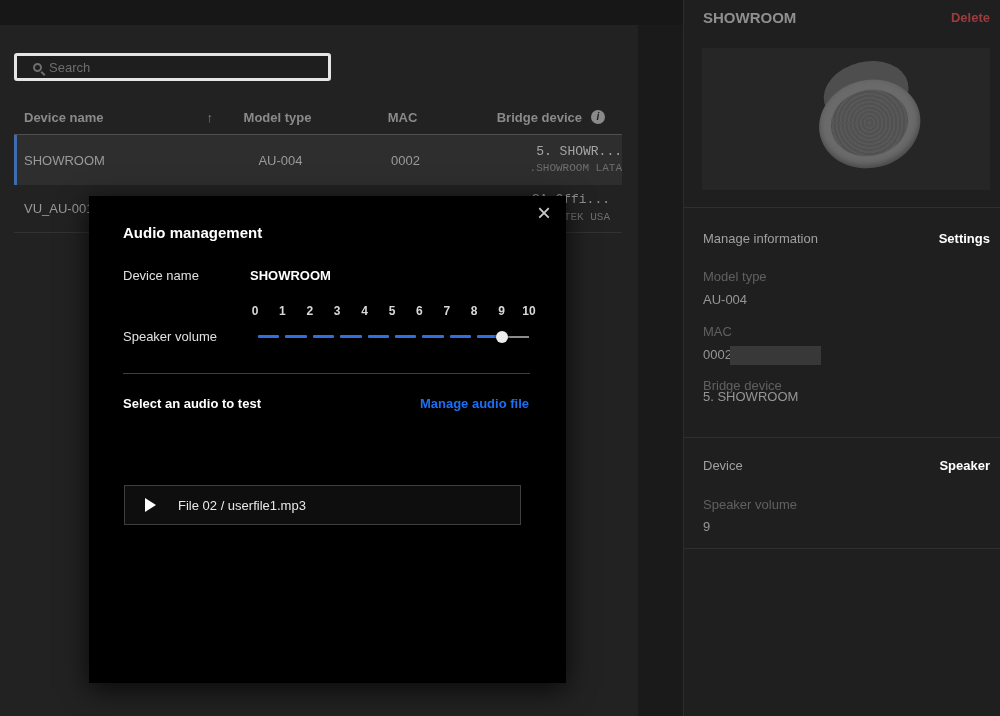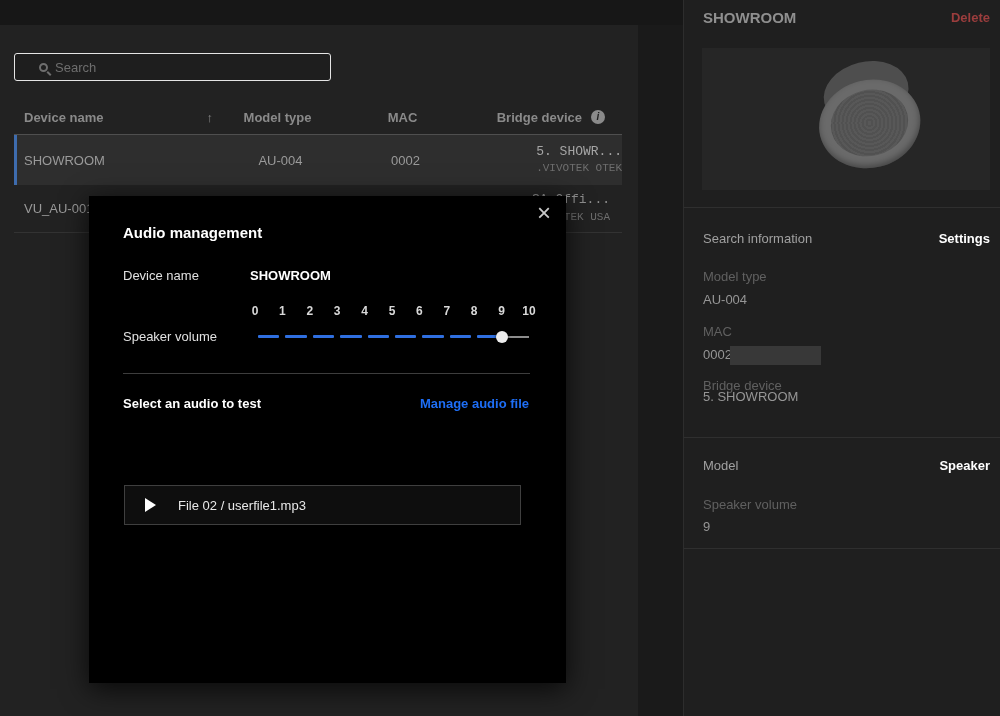--- a/index.html
+++ b/index.html
@@ -17,22 +17,22 @@
   .topbar {
     position: absolute; left: 0; top: 0; width: 683px; height: 25px;
     background: #171717;
   }
   .main-panel {
     position: absolute; left: 0; top: 25px; width: 638px; height: 691px;
     background: #222222;
   }
   .search-box {
     position: absolute; left: 14px; top: 28px; width: 317px; height: 28px;
-    background: #1e1e1e; border: 1px solid #e5e5e5; border-radius: 3px;
-    display: flex; align-items: center; padding: 0 24px;
+    background: #1e1e1e; border: 3px solid #e5e5e5; border-radius: 3px;
+    display: flex; align-items: center; padding: 0 16px;
   }
   .search-icon {
     width: 9px; height: 9px; border: 2px solid #6e6e6e; border-radius: 50%;
     position: relative; flex: 0 0 auto; margin-right: 7px;
   }
   .search-icon::after {
     content: ""; position: absolute; width: 2px; height: 5px; background: #6e6e6e;
     left: 7px; top: 6px; transform: rotate(-45deg);
   }
   .search-input {
@@ -194,21 +194,21 @@
     </div>
 
     <div class="t-row data-row selected">
       <div class="cell-device">
         <span>SHOWROOM</span>
       </div>
       <div class="cell-model">AU-004</div>
       <div class="cell-mac">0002</div>
       <div class="cell-bridge bridge-2line">
         <div class="bridge-l1">5. SHOWR...</div>
-        <div class="bridge-l2">.VIVOTEK OTEK</div>
+        <div class="bridge-l2">.SHOWROOM LATA</div>
       </div>
     </div>
 
     <div class="t-row data-row row-2">
       <div class="cell-device">
         <span>VU_AU-001</span>
       </div>
       <div class="cell-model"></div>
       <div class="cell-mac"></div>
       <div class="cell-bridge bridge-2line">
@@ -230,38 +230,38 @@
       <div class="speaker-back"></div>
       <div class="speaker-front">
         <div class="speaker-mesh"></div>
       </div>
     </div>
   </div>
 
   <div class="sb-divider" style="top:207px"></div>
 
   <div class="sb-sec-head" style="top:228px">
-    <span class="sb-heading">Search information</span>
+    <span class="sb-heading">Manage information</span>
     <span class="sb-link">Settings</span>
   </div>
 
   <div class="sb-label" style="top:269px">Model type</div>
   <div class="sb-value" style="top:292px">AU-004</div>
 
   <div class="sb-label" style="top:324px">MAC</div>
   <div class="sb-value" style="top:347px">0002</div>
   <div class="redact-box"></div>
 
   <div class="sb-label" style="top:378px">Bridge device</div>
   <div class="sb-value" style="top:389px">5. SHOWROOM</div>
 
   <div class="sb-divider" style="top:437px"></div>
 
   <div class="sb-sec-head" style="top:455px">
-    <span class="sb-heading">Model</span>
+    <span class="sb-heading">Device</span>
     <span class="sb-link">Speaker</span>
   </div>
 
   <div class="sb-label" style="top:497px">Speaker volume</div>
   <div class="sb-value" style="top:519px">9</div>
 
   <div class="sb-divider" style="top:548px"></div>
 </div>
 
 <div class="modal">

